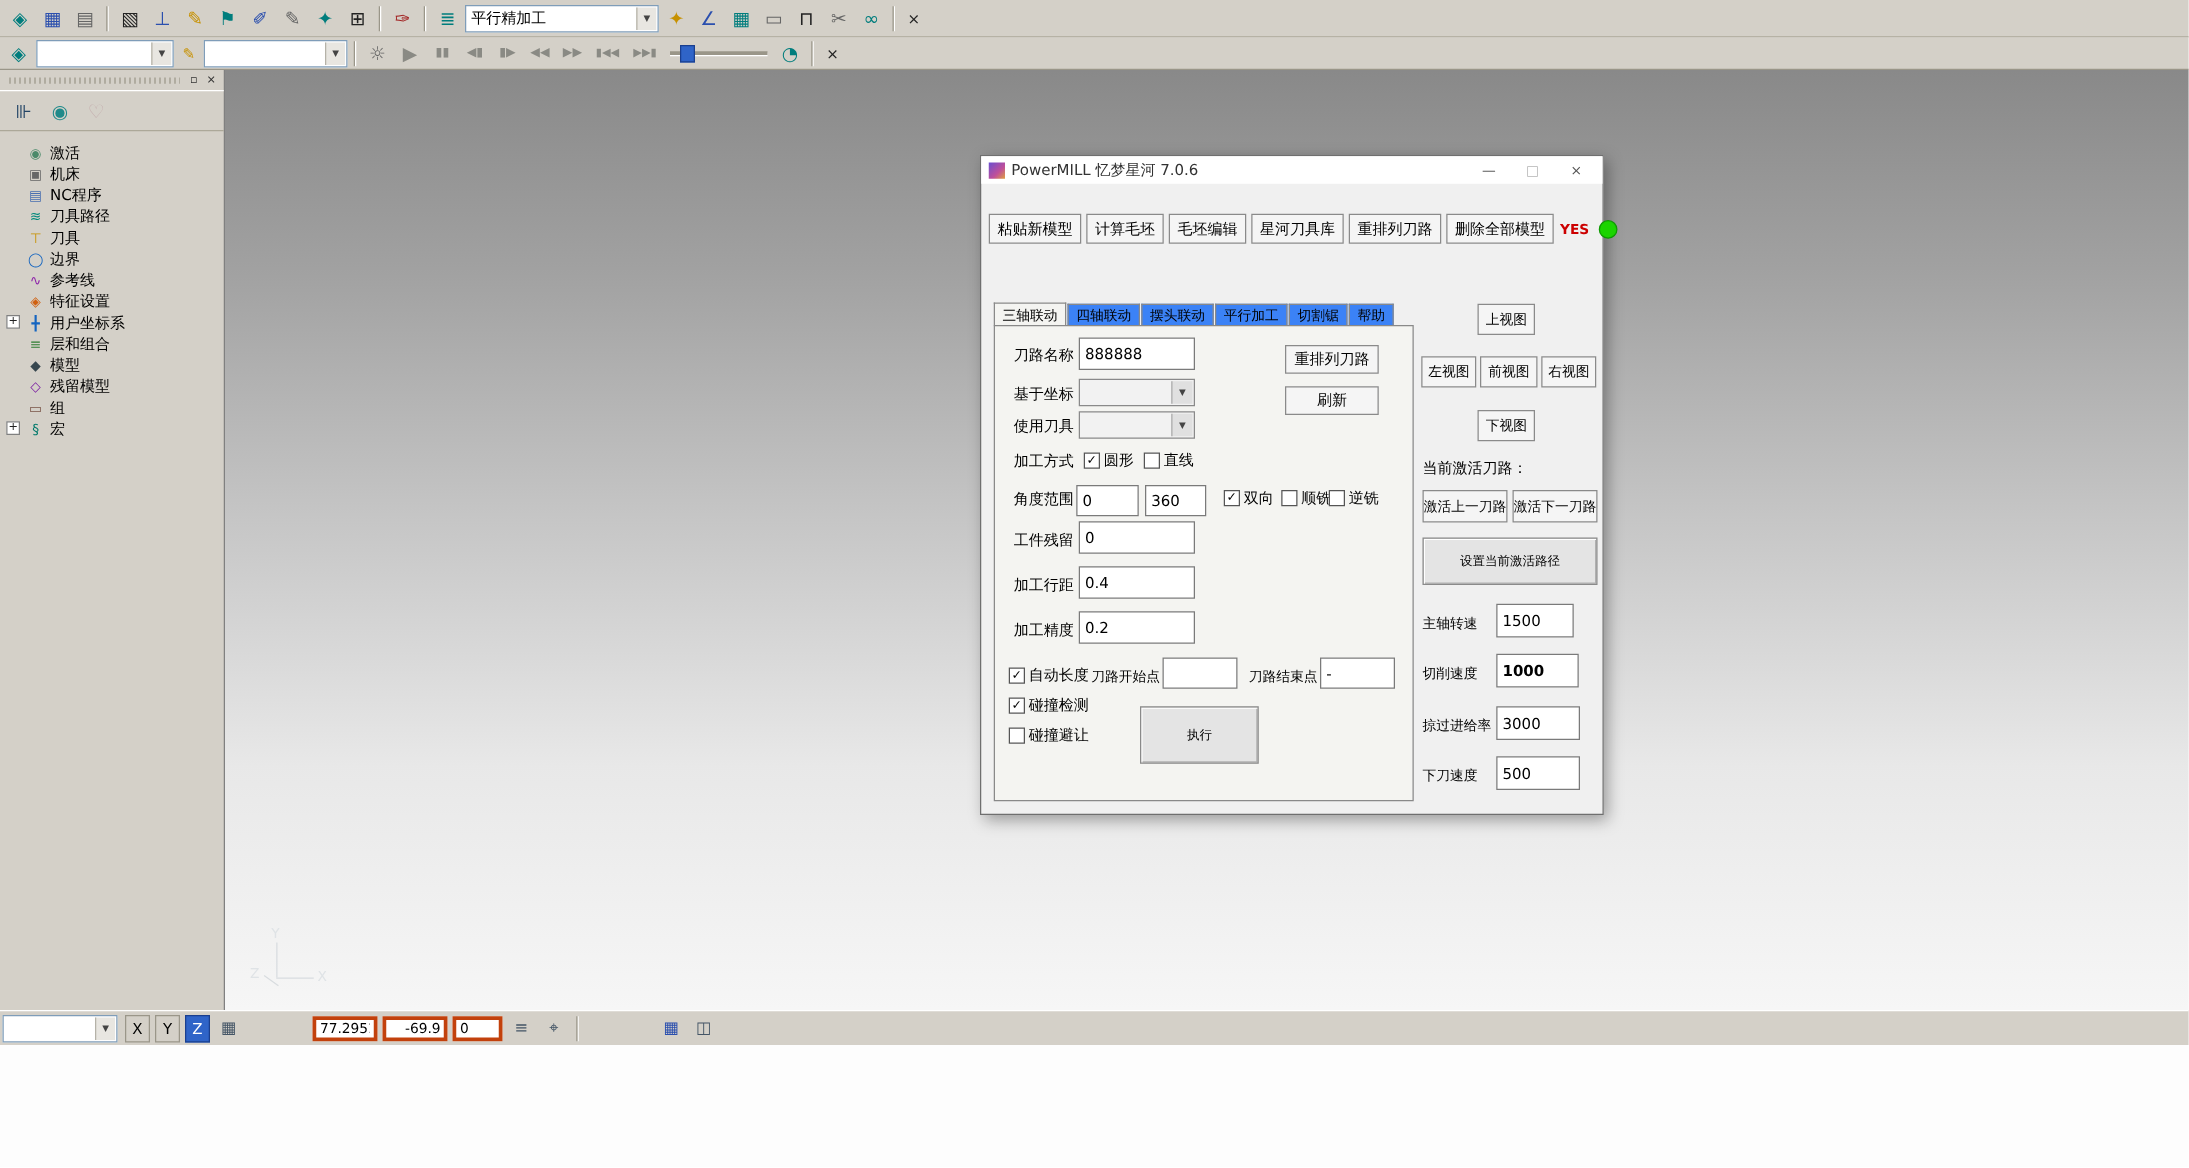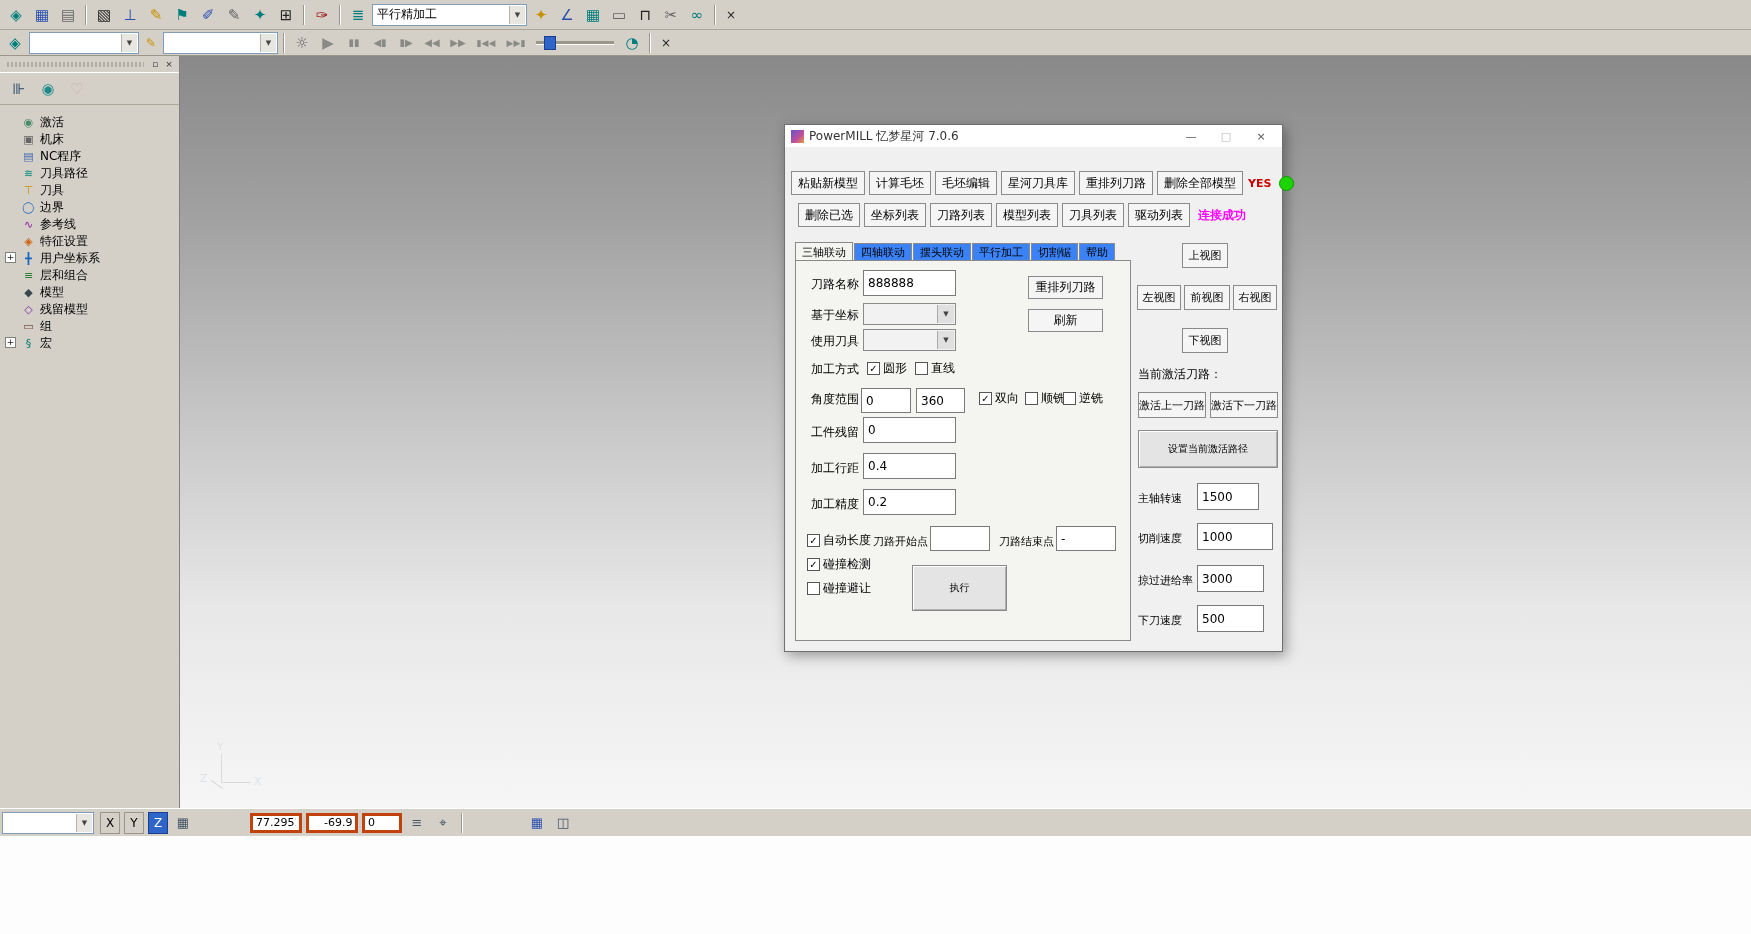--- a/index.html
+++ b/index.html
@@ -299,29 +299,20 @@
     <button class="dbtn">粘贴新模型</button>
     <button class="dbtn">计算毛坯</button>
     <button class="dbtn">毛坯编辑</button>
     <button class="dbtn">星河刀具库</button>
     <button class="dbtn">重排列刀路</button>
     <button class="dbtn">删除全部模型</button>
     <span class="yes">YES</span>
     <span class="led"></span>
   </div>
 
-  <div class="dlg-row" style="left:13px; top:78px;">
-    <button class="dbtn">删除已选</button>
-    <button class="dbtn">坐标列表</button>
-    <button class="dbtn">刀路列表</button>
-    <button class="dbtn">模型列表</button>
-    <button class="dbtn">刀具列表</button>
-    <button class="dbtn">驱动列表</button>
-    <span class="connect">连接成功</span>
-  </div>
 
   <div class="tabs">
     <span class="tab active">三轴联动</span>
     <span class="tab">四轴联动</span>
     <span class="tab">摆头联动</span>
     <span class="tab">平行加工</span>
     <span class="tab">切割锯</span>
     <span class="tab">帮助</span>
   </div>
 
@@ -405,21 +396,21 @@
 
   <span class="f-label" style="left:353px; top:241px;">当前激活刀路：</span>
   <button class="rbtn" style="left:353px; top:267px; width:68px; height:26px;">激活上一刀路</button>
   <button class="rbtn" style="left:425px; top:267px; width:68px; height:26px;">激活下一刀路</button>
   <button class="btn-big" style="left:353px; top:305px; width:140px; height:38px;">设置当前激活路径</button>
 
   <span class="f-label sm" style="left:353px; top:366px;">主轴转速</span>
   <input class="tin" style="left: 412px; top: 358px; width: 62px; height: 27px;" value="1500">
 
   <span class="f-label sm" style="left:353px; top:406px;">切削速度</span>
-  <input class="tin" style="left: 412px; top: 398px; width: 76px; height: 27px;" value="1000">
+  <input class="tin" style="left: 412px; top: 398px; width: 66px; height: 27px; font-weight: bold;" value="1000">
 
   <span class="f-label sm" style="left:353px; top:448px;">掠过进给率</span>
   <input class="tin" style="left: 412px; top: 440px; width: 67px; height: 27px;" value="3000">
 
   <span class="f-label sm" style="left:353px; top:488px;">下刀速度</span>
   <input class="tin" style="left: 412px; top: 480px; width: 67px; height: 27px;" value="500">
 </div>
 
 <div id="statusbar">
   <div class="combo" style="width:92px; height:22px;">

